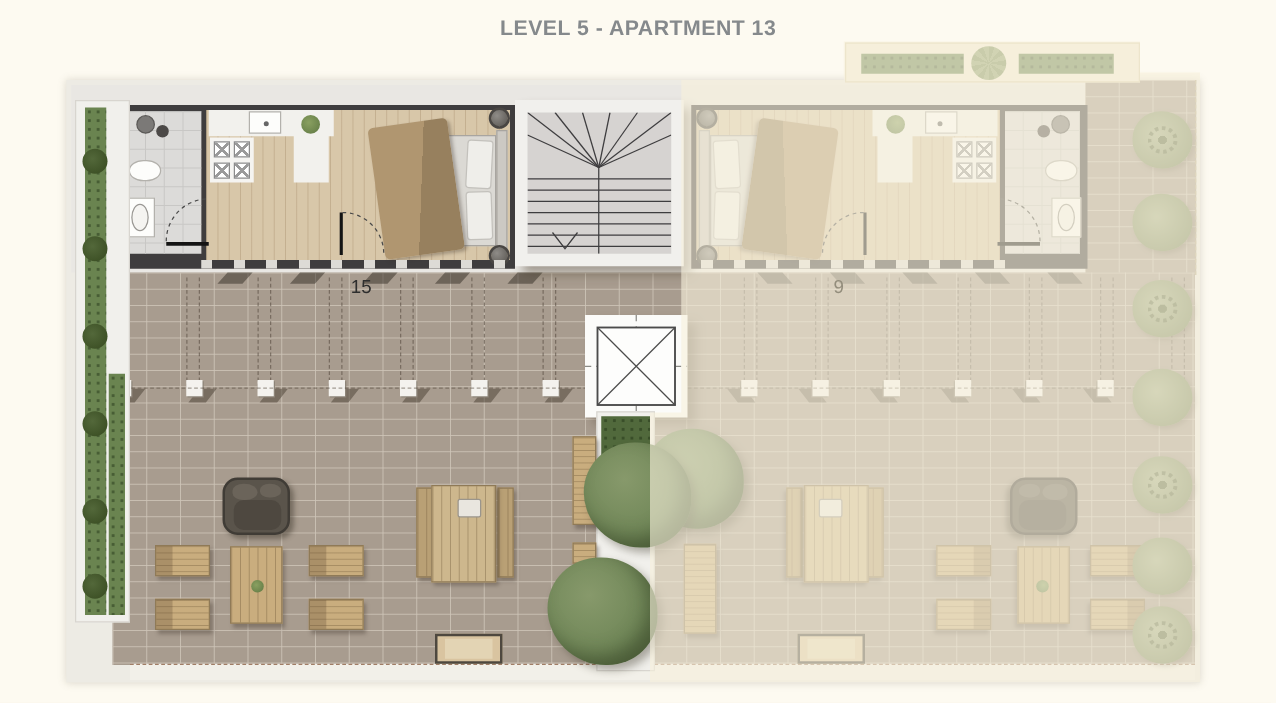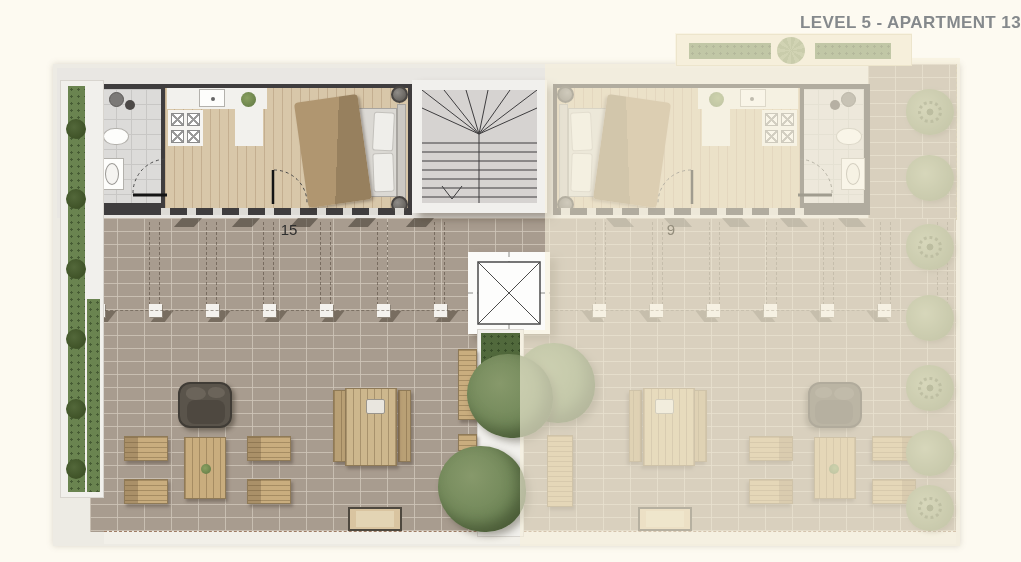--- a/index.html
+++ b/index.html
@@ -1,19 +1,19 @@
 <!DOCTYPE html>
 <html><head>
 <meta charset="utf-8">
 <style>
   html,body{margin:0;padding:0;background:#fdfaf1;}
   #stage{position:relative;width:1021px;height:562px;background:#fdfaf1;overflow:hidden;
          font-family:"Liberation Sans", sans-serif;}
   .abs{position:absolute;}
-  .title{width:100%;text-align:right;top:13px;left:0;font-size:17px;font-weight:bold;
+  .title{width:100%;text-align:center;top:13px;left:0;font-size:17px;font-weight:bold;
          letter-spacing:.4px;color:#85898c;}
   .unit-label{font-size:15px;font-weight:500;z-index:6;width:34px;text-align:center;}
   .lab13{color:#2e2e2e;} .lab14{color:#938d7c;}
 
   
   .frame{background:#edebe4;box-shadow:0 0 6px rgba(120,110,90,.25);}
   .band{background:#e9e7e3;}
   .pavers{background-color:#a89c8f;background-image:
      linear-gradient(rgba(206,197,184,.85) 1px, transparent 1px),
      linear-gradient(90deg, rgba(206,197,184,.85) 1px, transparent 1px);

